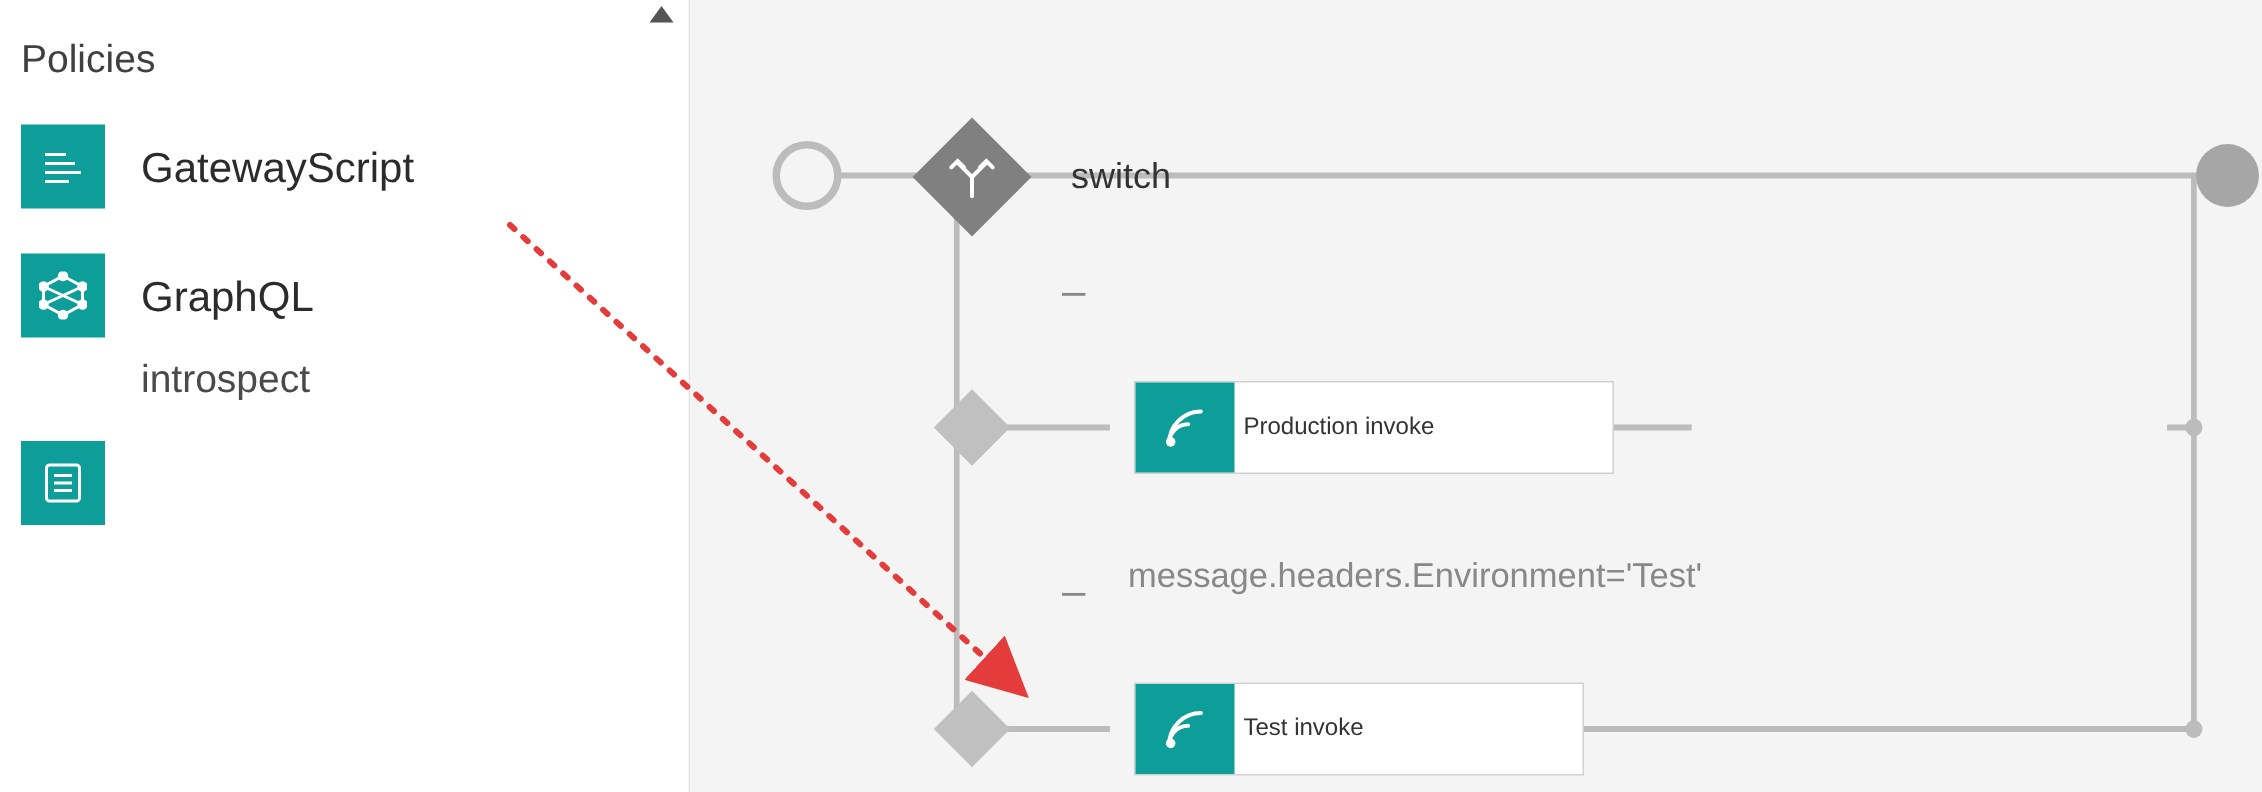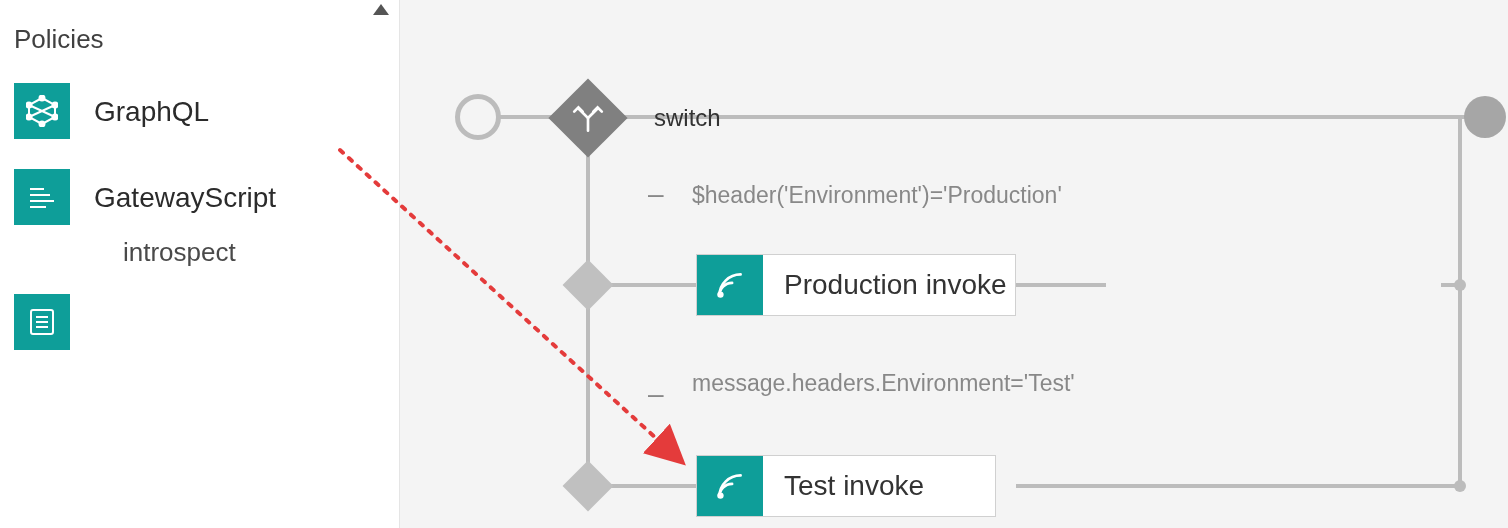--- a/index.html
+++ b/index.html
@@ -1,21 +1,21 @@
 <!DOCTYPE html>
 <html><head>
 <meta charset="utf-8">
 <style>
   * { box-sizing: border-box; margin: 0; padding: 0; }
   html, body { width: 1508px; height: 528px; font-family: Arial, Helvetica, sans-serif; overflow: hidden; }
   body { display: flex; }
 
   
   .sidebar {
-    width: 400px;
+    width: 460px;
     height: 100%;
     background: #ffffff;
     padding: 24px 14px 14px 14px;
     position: relative;
     border-right: 1px solid #e5e5e5;
   }
   .sidebar-title {
     font-size: 26px;
     color: #404040;
     margin-bottom: 28px;
@@ -40,21 +40,21 @@
   .policy-icon svg { width: 32px; height: 32px; }
   .policy-label {
     font-size: 28px;
     color: #2b2b2b;
     line-height: 1.25;
     font-weight: 400;
   }
   .policy-sub {
     font-size: 26px;
     color: #4a4a4a;
-    margin-left: 109px;
+    margin-left: 80px;
     margin-top: -18px;
     margin-bottom: 26px;
   }
   .collapse-caret {
     position: absolute;
     top: 4px;
     right: 10px;
     width: 0; height: 0;
     border-left: 8px solid transparent;
     border-right: 8px solid transparent;
@@ -136,22 +136,22 @@
     width: 66px;
     display: flex;
     align-items: center;
     justify-content: center;
     flex-shrink: 0;
   }
   .node-icon.teal { background: #0e9e99; }
   .node-icon.orange { background: #f5a623; }
   .node-icon svg { width: 34px; height: 34px; }
   .node-label {
-    padding: 0 21px;
-    font-size: 28px;
+    padding: 0 6px;
+    font-size: 16px;
     color: #333;
     display: flex;
     align-items: center;
     white-space: nowrap;
   }
   .node.n1 { left: 296px; top: 254px; width: 320px; }
   .node.n2 { left: 706px; top: 254px; width: 335px; }
   .node.n3 { left: 296px; top: 455px; width: 300px; }
 
   .end-circle {
@@ -164,48 +164,48 @@
 
   
   .drag-arrow { position: absolute; left: 0; top: 0; pointer-events: none; }
 </style>
 </head>
 <body>
 
 <div class="sidebar">
   <div class="collapse-caret"></div>
   <div class="sidebar-title">Policies</div>
+
+  <div class="policy-row">
+    <div class="policy-icon">
+      <svg viewBox="0 0 32 32" fill="none" stroke="#fff" stroke-width="2">
+        <line x1="4" y1="8" x2="18" y2="8"></line>
+        <line x1="4" y1="14" x2="24" y2="14"></line>
+        <line x1="4" y1="20" x2="28" y2="20"></line>
+        <line x1="4" y1="26" x2="20" y2="26"></line>
+      </svg>
+    </div>
+    <div class="policy-label">GatewayScript</div>
+  </div>
 
   <div class="policy-row">
     <div class="policy-icon">
       <svg viewBox="0 0 32 32" fill="none" stroke="#fff" stroke-width="2">
         <polygon points="16,3 29,10 29,22 16,29 3,22 3,10"></polygon>
         <circle cx="16" cy="3" r="2.5" fill="#fff"></circle>
         <circle cx="29" cy="10" r="2.5" fill="#fff"></circle>
         <circle cx="29" cy="22" r="2.5" fill="#fff"></circle>
         <circle cx="16" cy="29" r="2.5" fill="#fff"></circle>
         <circle cx="3" cy="22" r="2.5" fill="#fff"></circle>
         <circle cx="3" cy="10" r="2.5" fill="#fff"></circle>
         <line x1="3" y1="10" x2="29" y2="22"></line>
         <line x1="29" y1="10" x2="3" y2="22"></line>
       </svg>
     </div>
     <div class="policy-label">GraphQL</div>
-  </div>
-
-  <div class="policy-row">
-    <div class="policy-icon">
-      <svg viewBox="0 0 32 32" fill="none" stroke="#fff" stroke-width="2">
-        <line x1="4" y1="8" x2="18" y2="8"></line>
-        <line x1="4" y1="14" x2="24" y2="14"></line>
-        <line x1="4" y1="20" x2="28" y2="20"></line>
-        <line x1="4" y1="26" x2="20" y2="26"></line>
-      </svg>
-    </div>
-    <div class="policy-label">GatewayScript</div>
   </div>
   <div class="policy-sub">introspect</div>
 
 
   <div class="policy-row" style="margin-bottom:0;">
     <div class="policy-icon">
       <svg viewBox="0 0 32 32" fill="none" stroke="#fff" stroke-width="2">
         <rect x="5" y="4" width="22" height="24" rx="2"></rect>
         <line x1="10" y1="11" x2="22" y2="11"></line>
         <line x1="10" y1="16" x2="22" y2="16"></line>
@@ -241,21 +241,20 @@
         <path d="M16 28 L16 16 L7 7"></path>
         <path d="M16 16 L25 7"></path>
         <polyline points="3,10 7,6 11,10" fill="none"></polyline>
         <polyline points="21,10 25,6 29,10" fill="none"></polyline>
       </svg>
     </div>
   </div>
   <div class="switch-label">switch</div>
 
   <div class="cond-dash" style="left:248px; top:178px;">–</div>
-  <div class="cond-label" style="left:292px; top:182px;">$header('Environment')='Production'</div>
 
   <div class="diamond branch d1"></div>
 
   <div class="node n1">
     <div class="node-icon teal">
       <svg viewBox="0 0 32 32" fill="none" stroke="#fff" stroke-width="2.5">
         <path d="M6 26 A20 20 0 0 1 26 6" stroke-linecap="round"></path>
         <path d="M6 26 A12 12 0 0 1 18 14" stroke-linecap="round"></path>
         <circle cx="7" cy="25" r="3" fill="#fff" stroke="none"></circle>
       </svg>

